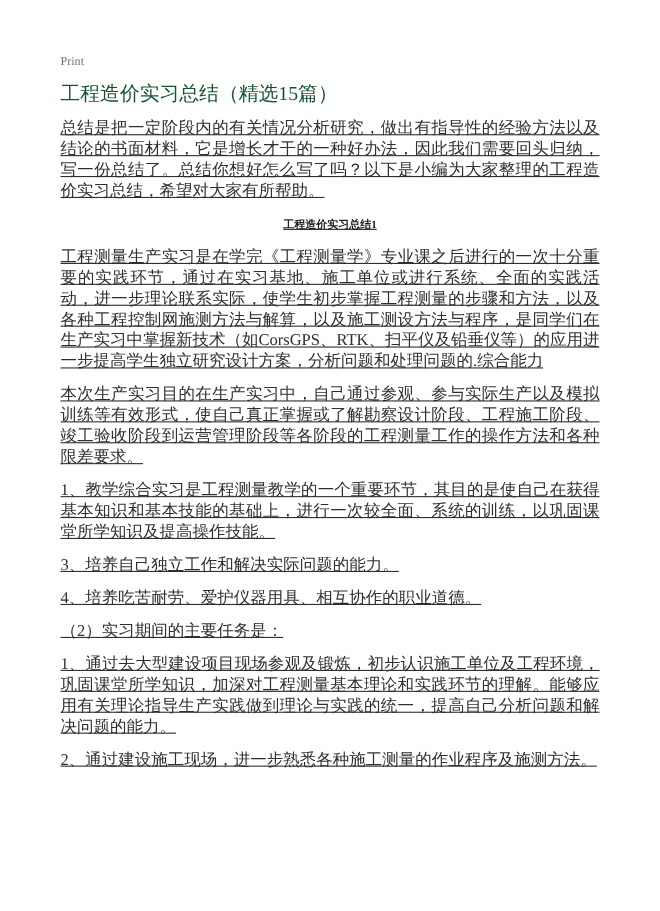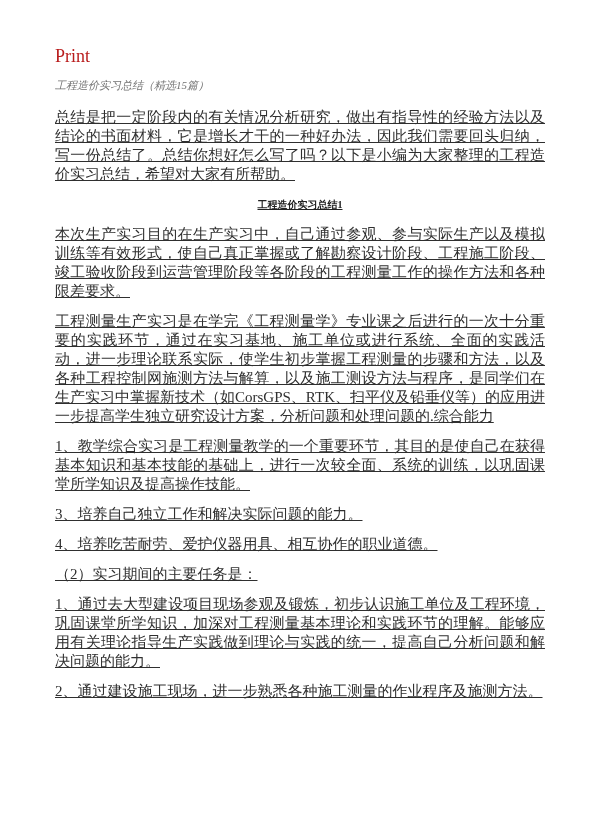--- a/index.html
+++ b/index.html
@@ -12,43 +12,42 @@
     position: relative;
     width: 600px;
     height: 828px;
     margin: 0 auto;
     background: #ffffff;
     overflow: hidden;
     color: #2f2f2f;
   }
   .print-link {
     margin: 48px 55px 0 55px;
-    font-size: 18px;
+    font-size: 11px;
     line-height: 16px;
-    color: #b91c1c;
+    color: #737373;
     font-family: "Liberation Serif", "DejaVu Serif", serif;
   }
   .doc-title {
     margin: 14px 55px 0 55px;
     font-size: 21px;
     line-height: 28px;
     font-weight: bold;
     text-align: center;
     color: #222222;
     letter-spacing: 1px;
   }
   .content {
     padding: 0 55px;
   }
   .doc-subtitle {
     margin: 12px 0 13px 0;
-    font-size: 11px;
+    font-size: 18px;
     line-height: 19px;
-    color: #737373;
-    font-style: italic;
+    color: #14532d;
   }
   .block {
     margin: 11px 0;
     font-size: 15px;
     line-height: 19px;
     text-align: justify;
     color: #2f2f2f;
     word-break: break-all;
     text-decoration: underline;
   }
@@ -68,23 +67,23 @@
 
 
   <div class="content">
 
     <div class="doc-subtitle">工程造价实习总结（精选15篇）</div>
 
     <div class="block">总结是把一定阶段内的有关情况分析研究，做出有指导性的经验方法以及结论的书面材料，它是增长才干的一种好办法，因此我们需要回头归纳，写一份总结了。总结你想好怎么写了吗？以下是小编为大家整理的工程造价实习总结，希望对大家有所帮助。</div>
 
     <div class="block heading">工程造价实习总结1</div>
 
+    <div class="block">工程测量生产实习是在学完《工程测量学》专业课之后进行的一次十分重要的实践环节，通过在实习基地、施工单位或进行系统、全面的实践活动，进一步理论联系实际，使学生初步掌握工程测量的步骤和方法，以及各种工程控制网施测方法与解算，以及施工测设方法与程序，是同学们在生产实习中掌握新技术（如CorsGPS、RTK、扫平仪及铅垂仪等）的应用进一步提高学生独立研究设计方案，分析问题和处理问题的.综合能力</div>
+
     <div class="block">本次生产实习目的在生产实习中，自己通过参观、参与实际生产以及模拟训练等有效形式，使自己真正掌握或了解勘察设计阶段、工程施工阶段、竣工验收阶段到运营管理阶段等各阶段的工程测量工作的操作方法和各种限差要求。</div>
-
-    <div class="block">工程测量生产实习是在学完《工程测量学》专业课之后进行的一次十分重要的实践环节，通过在实习基地、施工单位或进行系统、全面的实践活动，进一步理论联系实际，使学生初步掌握工程测量的步骤和方法，以及各种工程控制网施测方法与解算，以及施工测设方法与程序，是同学们在生产实习中掌握新技术（如CorsGPS、RTK、扫平仪及铅垂仪等）的应用进一步提高学生独立研究设计方案，分析问题和处理问题的.综合能力</div>
 
 
     <div class="block">1、教学综合实习是工程测量教学的一个重要环节，其目的是使自己在获得基本知识和基本技能的基础上，进行一次较全面、系统的训练，以巩固课堂所学知识及提高操作技能。</div>
 
     <div class="block">3、培养自己独立工作和解决实际问题的能力。</div>
 
 
     <div class="block">4、培养吃苦耐劳、爱护仪器用具、相互协作的职业道德。</div>
 
     <div class="block">（2）实习期间的主要任务是：</div>

